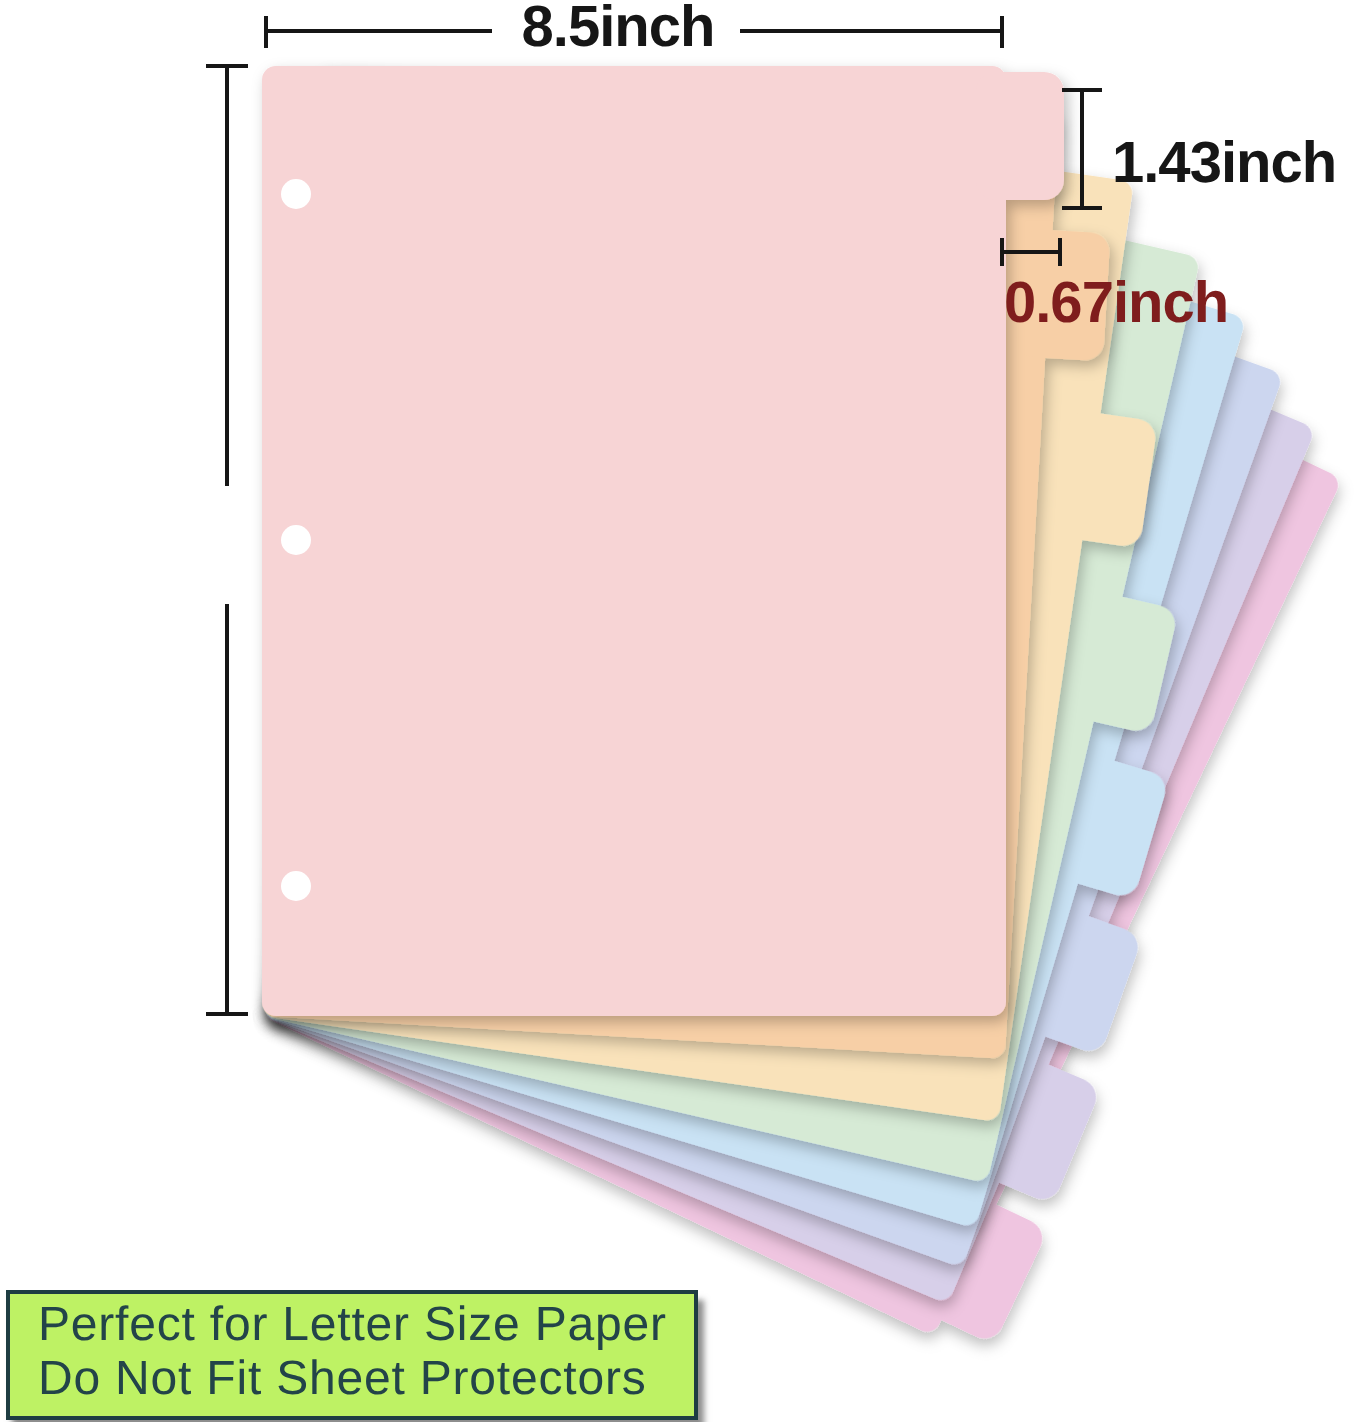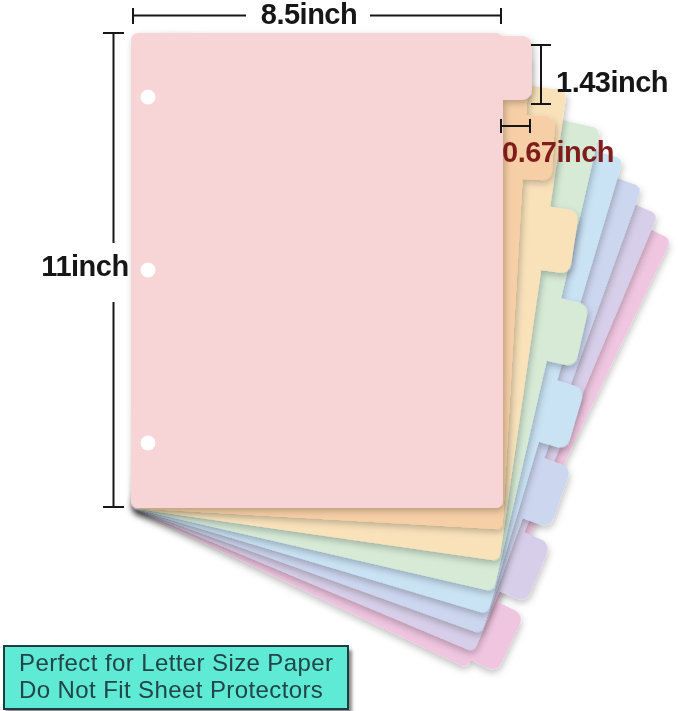--- a/index.html
+++ b/index.html
@@ -117,22 +117,21 @@
     </g>
 
     <g id="dim-lines-tab-depth" stroke="#161616" stroke-width="2">
       <line x1="501" y1="126" x2="530" y2="126"></line>
       <line x1="501" y1="119" x2="501" y2="133"></line>
       <line x1="530" y1="119" x2="530" y2="133"></line>
     </g>
   </svg>
 
   <div class="dim-label width" style="color: rgb(22, 22, 22);">8.5inch</div>
-  <div class="dim-label height" style="color: rgb(22, 22, 22);">11inch</div>
   <div class="dim-label tabh" style="color: rgb(22, 22, 22);">1.43inch</div>
   <div class="dim-label tabw" style="color: #7f1d1d;">0.67inch</div>
 
-  <div class="note-box" style="background-color: #5eead4; border-color: rgb(30, 61, 66); color: rgb(35, 68, 73);">
+  <div class="note-box" style="background-color: #bef264; border-color: rgb(30, 61, 66); color: rgb(35, 68, 73);">
     <div>Perfect for Letter Size Paper</div>
     <div>Do Not Fit Sheet Protectors</div>
   </div>
 
 </div>
 
 </body></html>

